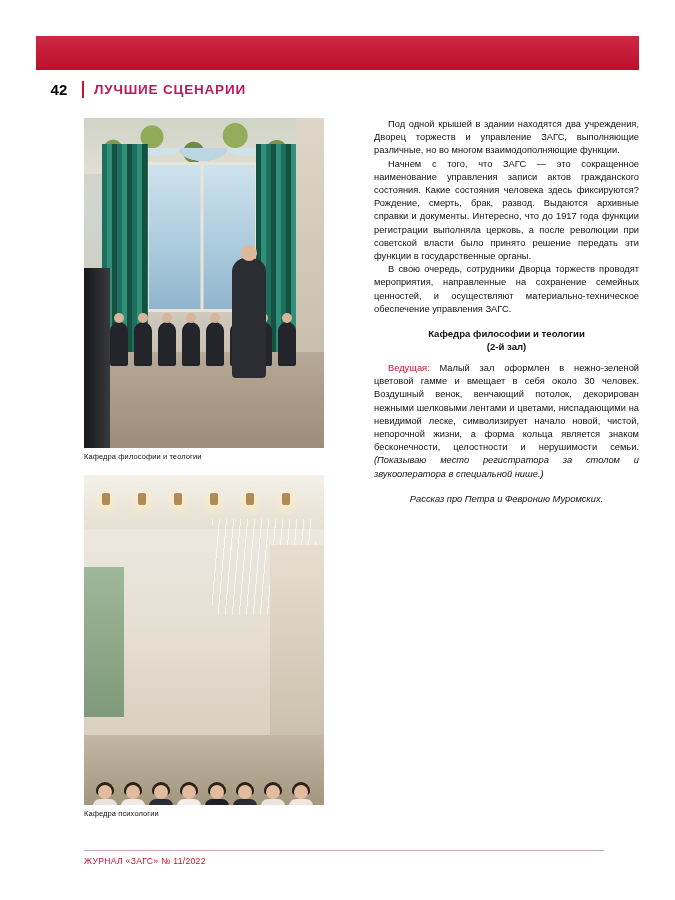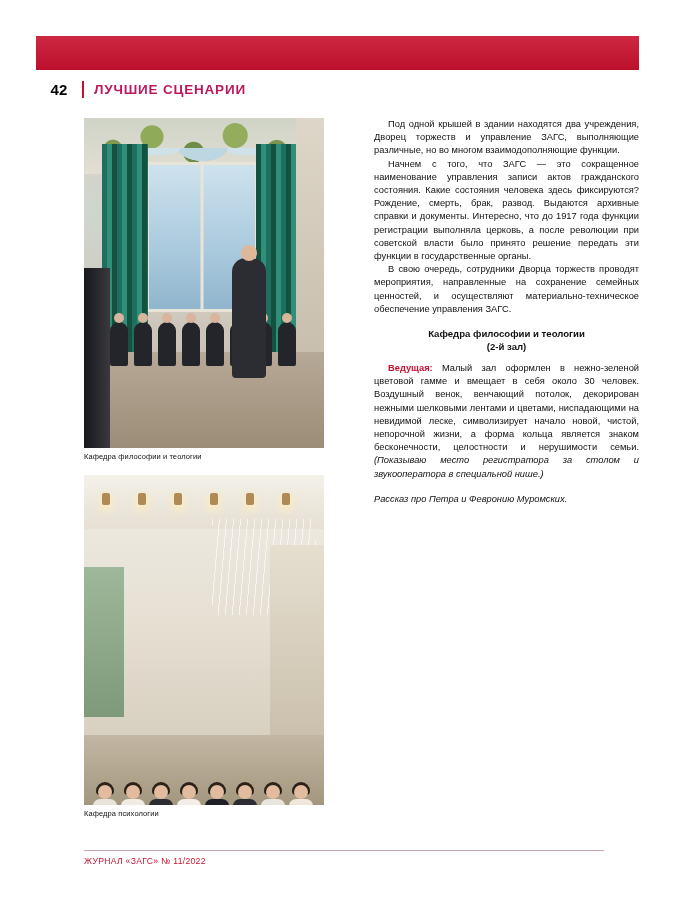--- a/index.html
+++ b/index.html
@@ -228,28 +228,28 @@
   }
   .para.no-indent { text-indent:0; }
   .subhead {
     font-size:9.6px;
     font-weight:bold;
     line-height:13px;
     text-align:center;
     color:#111;
     margin:11px 0 9px 0;
   }
-  .speaker { color:#c8102e; font-weight:bold; }
+  .speaker { color:#c8102e; font-weight:normal; }
   .stage-note { font-style:italic; }
   .closing {
     font-size:9.3px;
     line-height:13.2px;
     color:#111;
     font-style:italic;
-    text-align:left;
+    text-align:center;
     margin-top:12px;
   }
 
   
   .footer {
     position:absolute;
     left:84px; bottom:34px;
     width:520px;
   }
   .footer-rule {

